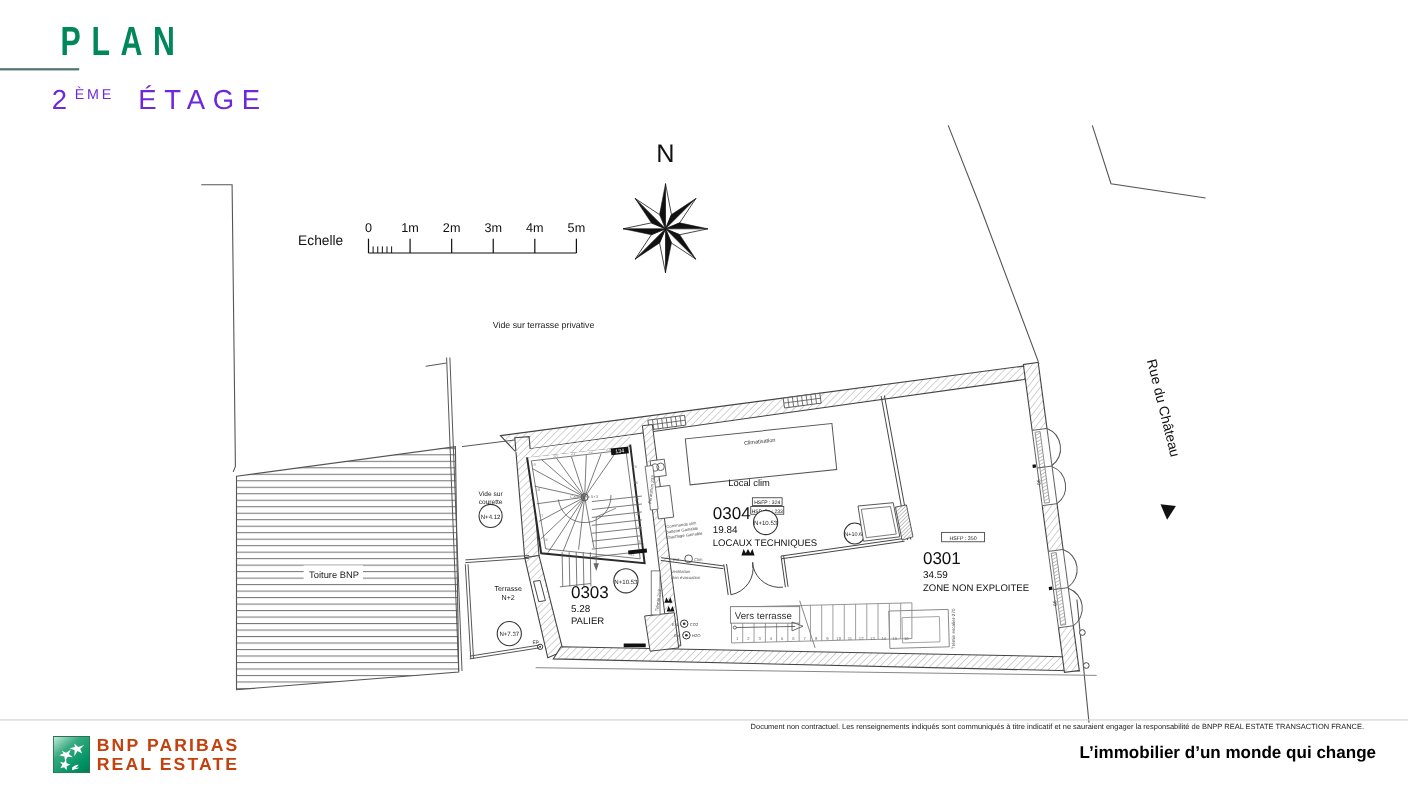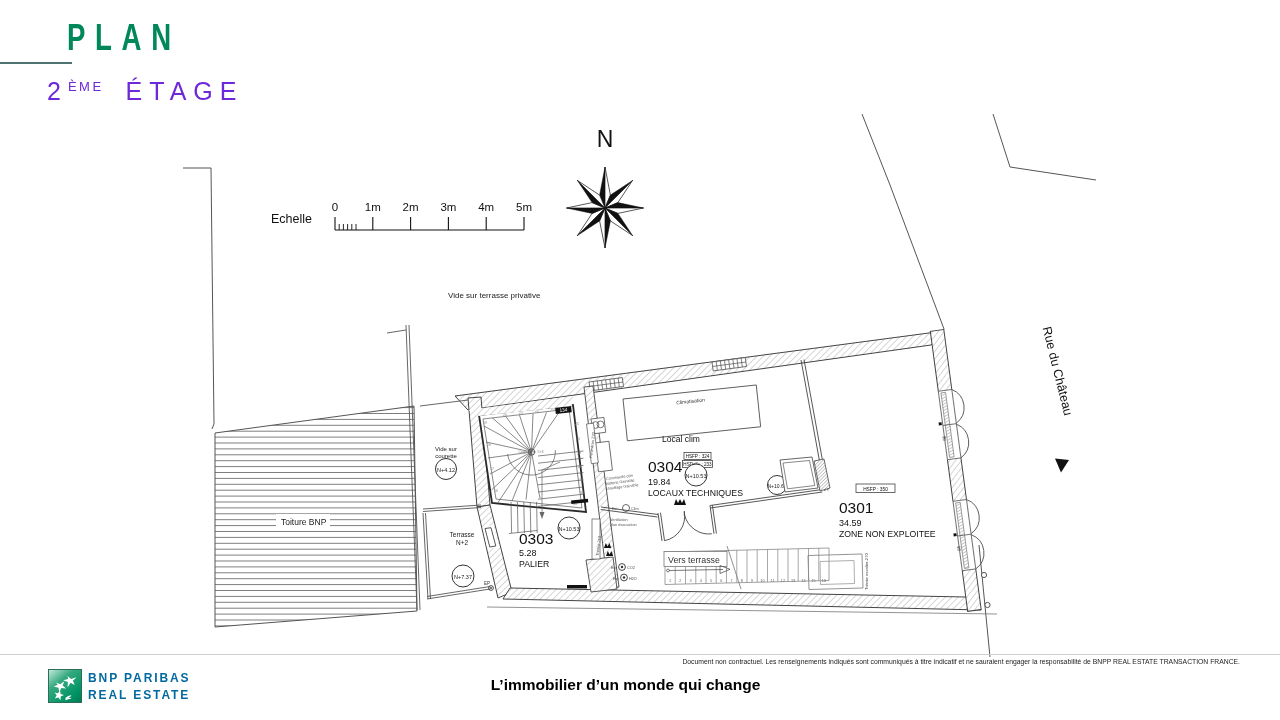--- a/index.html
+++ b/index.html
@@ -1,24 +1,24 @@
 <!DOCTYPE html>
 <html><head><meta charset="utf-8">
 <style>
 html,body{margin:0;padding:0;background:#fff;width:1280px;height:720px;overflow:hidden;}
 body{font-family:"Liberation Sans",sans-serif;position:relative;transform:translateZ(0);}
-.title{position:absolute;left:67px;top:17px;}
+.title{position:absolute;left:55px;top:17px;}
 .title h1{margin:0;font-size:37px;font-weight:bold;color:#00875a;letter-spacing:13px;transform:scaleX(0.745);transform-origin:left top;white-space:nowrap;}
 .rule{position:absolute;left:0;top:62px;width:72px;height:2px;background:#4e7370;}
 .sub{position:absolute;left:47px;top:77px;font-size:25px;color:#6d28d9;letter-spacing:7px;}
 .sub sup{font-size:13px;letter-spacing:2.5px;vertical-align:9px;}
 .footer-line{position:absolute;left:0;top:654px;width:1280px;height:1px;background:#cfcfcf;}
 .disc{position:absolute;right:40px;top:657.5px;font-size:6.8px;color:#222;}
-.slogan{position:absolute;left:0;top:676px;width:1251px;text-align:center;font-size:15.5px;font-weight:bold;color:#000;}
-.logotxt{position:absolute;left:88px;top:670px;font-size:12px;font-weight:bold;color:#0369a1;line-height:17px;letter-spacing:1.9px;}
+.slogan{position:absolute;left:0;top:676px;width:1251px;text-align:right;font-size:15.5px;font-weight:bold;color:#000;}
+.logotxt{position:absolute;left:88px;top:670px;font-size:16px;font-weight:bold;color:#c2410c;line-height:17px;letter-spacing:1.9px;}
 svg.plan{position:absolute;left:0;top:0;opacity:0.999;}
 </style></head><body>
 
 <div class="title">
     <h1>PLAN</h1>
   </div>
 
 <div class="rule"></div>
 
 <div class="sub">2<sup>ÈME</sup><span style="display:inline-block;width:22px"></span>ÉTAGE</div>

